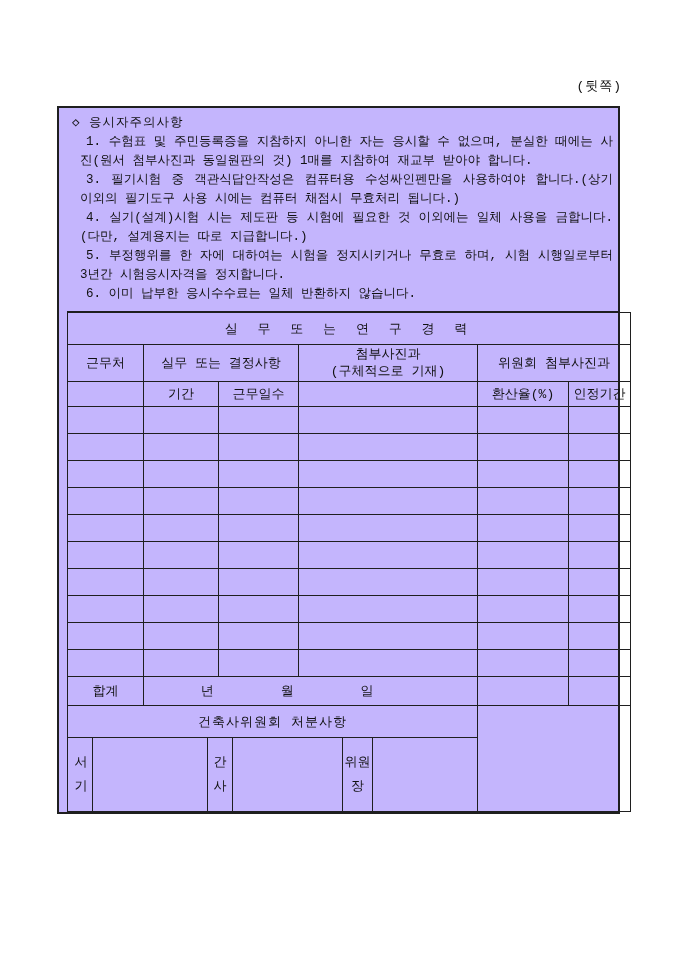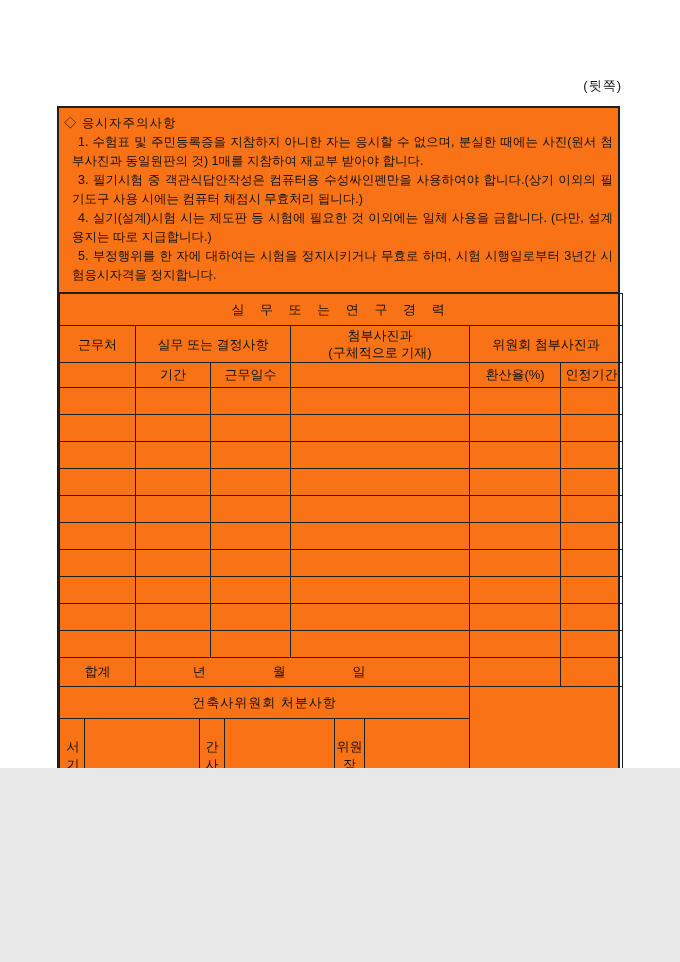--- a/index.html
+++ b/index.html
@@ -1,37 +1,38 @@
 <!DOCTYPE html>
 <html><head>
 <meta charset="utf-8">
 <style>
   * { margin: 0; padding: 0; box-sizing: border-box; }
   html, body { background: #e8e8e8; }
   .page {
     position: relative;
-    width: 680px; height: 768px;
+    width: 680px; height: 962px;
     background: #ffffff;
-    font-family: Liberation Sans, sans-serif;
+    font-family: Liberation Mono, monospace;
     color: #111111;
     margin: 0 auto;
     overflow: hidden;
   }
   .side-label {
     position: absolute;
     top: 77px; right: 58px;
     font-size: 13px;
     letter-spacing: 1px;
   }
   .outer-box {
     position: absolute;
     left: 57px; top: 106px;
     width: 563px;
     border: 2px solid #1f1f1f;
-    background: #f97316;
+    background: #c4b5fd;
+    padding-left: 8px;
   }
   .notice {
     padding: 6px 5px 7px 5px;
     border-bottom: 1px solid #1f1f1f;
     font-size: 12.5px;
     line-height: 19px;
   }
   .notice p { margin: 0; text-align: justify; }
   .notice p.n-title { text-align: left; letter-spacing: 1px; }
   .notice p.n-item { text-indent: 6px; margin-left: 8px; }
@@ -66,21 +67,21 @@
   td.ymd .ymd-m { left: 43%; }
   td.ymd .ymd-d { left: 67%; }
 
   td.sign-cell { padding: 0; }
   .sign-row { display: flex; height: 73px; align-items: stretch; }
   .sign-row > div { border-right: 1px solid #1f1f1f; }
   .sign-row > div:last-child { border-right: none; }
   .sign-label {
     display: flex; align-items: center; justify-content: center;
     text-align: center;
-    font-size: 13px; line-height: 18px;
+    font-size: 13px; line-height: 24px;
     word-break: break-all;
     padding: 0 1px;
   }
   .sl-1 { width: 23px; }
   .sb-1 { width: 115px; }
   .sl-2 { width: 25px; }
   .sb-2 { width: 110px; }
   .sl-3 { width: 30px; }
   .sb-3 { flex: 1; }
 </style>
@@ -92,20 +93,21 @@
   <div class="side-label">(뒷쪽)</div>
 
   <div class="outer-box">
 
     <div class="notice">
       <p class="n-title">◇ 응시자주의사항</p>
       <p class="n-item">1. 수험표 및 주민등록증을 지참하지 아니한 자는 응시할 수 없으며, 분실한 때에는 사진(원서 첨부사진과 동일원판의 것) 1매를 지참하여 재교부 받아야 합니다.</p>
       <p class="n-item">3. 필기시험 중 객관식답안작성은 컴퓨터용 수성싸인펜만을 사용하여야 합니다.(상기 이외의 필기도구 사용 시에는 컴퓨터 채점시 무효처리 됩니다.)</p>
       <p class="n-item">4. 실기(설계)시험 시는 제도판 등 시험에 필요한 것 이외에는 일체 사용을 금합니다. (다만, 설계용지는 따로 지급합니다.)</p>
       <p class="n-item">5. 부정행위를 한 자에 대하여는 시험을 정지시키거나 무효로 하며, 시험 시행일로부터 3년간 시험응시자격을 정지합니다.</p>
+      <p class="n-item">6. 이미 납부한 응시수수료는 일체 반환하지 않습니다.</p>
     </div>
 
     <table class="exp">
       <colgroup>
         <col style="width:76px">
         <col style="width:75px">
         <col style="width:80px">
         <col style="width:179px">
         <col style="width:91px">
         <col style="width:62px">

